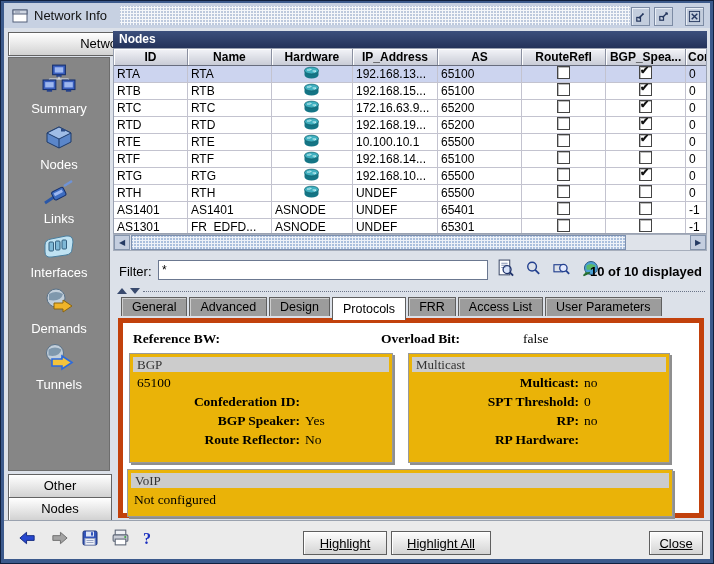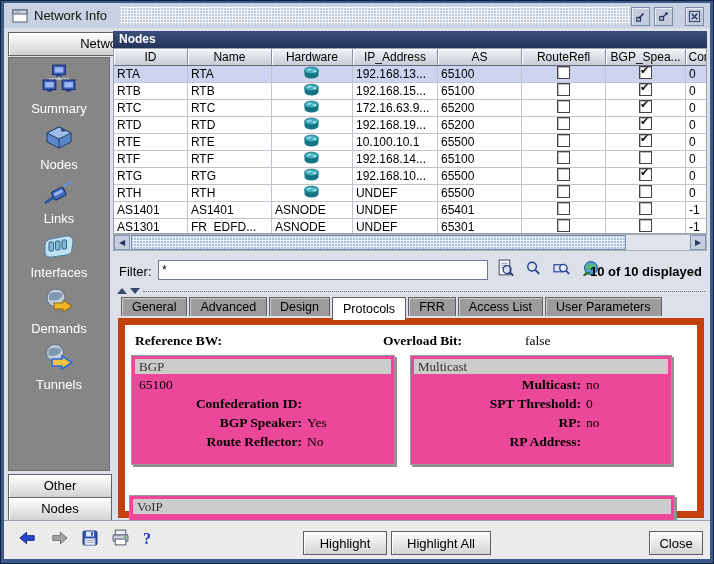--- a/index.html
+++ b/index.html
@@ -66,21 +66,21 @@
     border-right:1px solid #8a8fa0; border-bottom:1px solid #686d7e;
     box-shadow:inset 1px 1px 0 #fff;
     font-weight:normal; font-size:12px; height:16px; padding:0 2px;
     white-space:nowrap; overflow:hidden;
   }
   td{
     border-right:1px solid #c3c3cf; border-bottom:1px solid #c3c3cf;
     font-size:12px; height:15px; padding:0 3px; white-space:nowrap; overflow:hidden;
   }
   tr.sel td{background:#ccd4ef;}
-  td.c, th.c{text-align:center;}
+  td.c, th.c{text-align:center;font-weight:bold;}
   .cb{
     width:11px; height:11px; border:1px solid #444; background:#fff;
     display:inline-block; position:relative; box-shadow:inset 1px 1px 0 #bbb;
   }
   .cb.checked::after{
     content:"\2714"; position:absolute; left:0px; top:-3px; font-size:11px; color:#111;
   }
   
   #hscroll{
     position:absolute; left:0; top:203px; width:594px; height:17px;
@@ -120,54 +120,55 @@
     box-shadow:inset 1px 1px 0 #cfcfcf;
     padding:2px 10px 2px 10px; margin-right:2px; font-size:12.5px; height:14px; line-height:14px;
   }
   .tab.active{
     background:#fff; height:18px; line-height:18px; padding-top:2px;
     position:relative; z-index:2; box-shadow:inset 1px 1px 0 #fff;
   }
   
   #content{
     position:absolute; left:5px; top:287px; width:586px; height:200px;
-    background:#fff; border:7px solid #c2410c; box-sizing:border-box;
+    background:#fff; border:5px solid #c2410c; box-sizing:border-box;
     font-family:"Liberation Serif", serif;
   }
   .flabel{font-weight:bold; font-size:13.5px;}
   #ref-bw{position:absolute; left:10px; top:8px;}
   #overload-lbl{position:absolute; left:246px; top:8px;margin-left:12px;}
   #overload-val{position:absolute; left:400px; top:8px; font-size:13.5px;}
   .gbox{
-    position:absolute; background:#ec4899; border:1px solid #9a9a9a;
+    position:absolute; background:#eab308; border:1px solid #9a9a9a;
     box-shadow:2px 2px 0 #8f8f8f; padding:2px; box-sizing:border-box;
   }
   #bgp-box{left:6px; top:30px; width:264px; height:110px;}
   #mc-box{left:285px; top:30px; width:262px; height:110px;}
-  #voip-box{left:4px; top:146px; width:546px; height:48px;margin-top:24px;}
+  #voip-box{left:4px; top:146px; width:546px; height:48px;}
   .gbox .hdr{
     background:#cccccc; height:15px; line-height:15px; padding-left:4px;
     font-size:13px; color:#333; margin:1px;
   }
   .frow{display:flex; height:19px; line-height:19px;}
   .frow .fl{width:168px; text-align:right; font-weight:bold; font-size:13.5px; flex:none;}
   .frow .fv{padding-left:5px; font-size:13.5px;}
   #voip-text{padding:3px 0 0 4px; font-size:13.5px;}
   
   #footer{
     position:absolute; left:0; top:492px; width:706px; height:38px;
     background:#ebebeb; border-top:1px solid #9aa2af;
   }
   #nav-icons{position:absolute; left:14px; top:8px; display:flex; gap:13px; align-items:center;}
   #help-glyph{color:#1b2fbf; font-family:"Liberation Serif", serif; font-weight:bold; font-size:16px;}
   .pushbtn{
     position:absolute; top:10px; height:24px;
     background:linear-gradient(#fdfdfd,#d4d4d4); border:1px solid #5f5f5f;
     box-shadow:inset 1px 1px 0 #fff; font-size:13px; text-align:center;
     font-family:"Liberation Sans", sans-serif;
+    text-decoration:underline;
   }
   #btn-highlight{left:299px; width:84px;}
   #btn-highlight-all{left:387px; width:100px;}
   #btn-close{left:645px; width:54px;}
 </style>
 </head>
 <body>
 
 <div id="win">
 
@@ -515,21 +516,21 @@
               </div>
               <div class="frow">
                 <span class="fl">SPT Threshold:</span>
                 <span class="fv">0</span>
               </div>
               <div class="frow">
                 <span class="fl">RP:</span>
                 <span class="fv">no</span>
               </div>
               <div class="frow">
-                <span class="fl">RP Address:</span>
+                <span class="fl">RP Hardware:</span>
                 <span class="fv"></span>
               </div>
             </div>
         </div>
 
         <div id="voip-box" class="gbox">
           <div class="hdr">VoIP</div>
           <div id="voip-text">Not configured</div>
         </div>
       </div>

